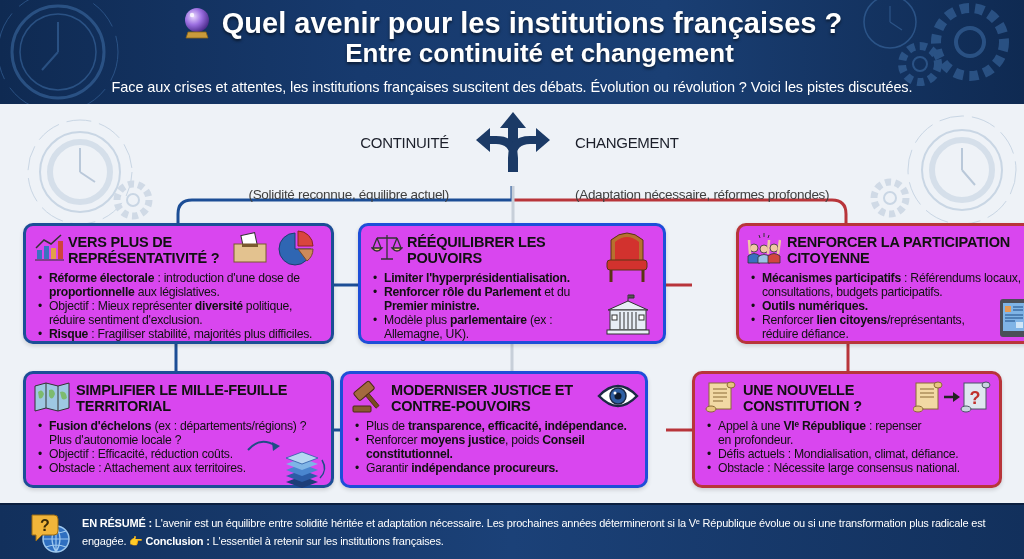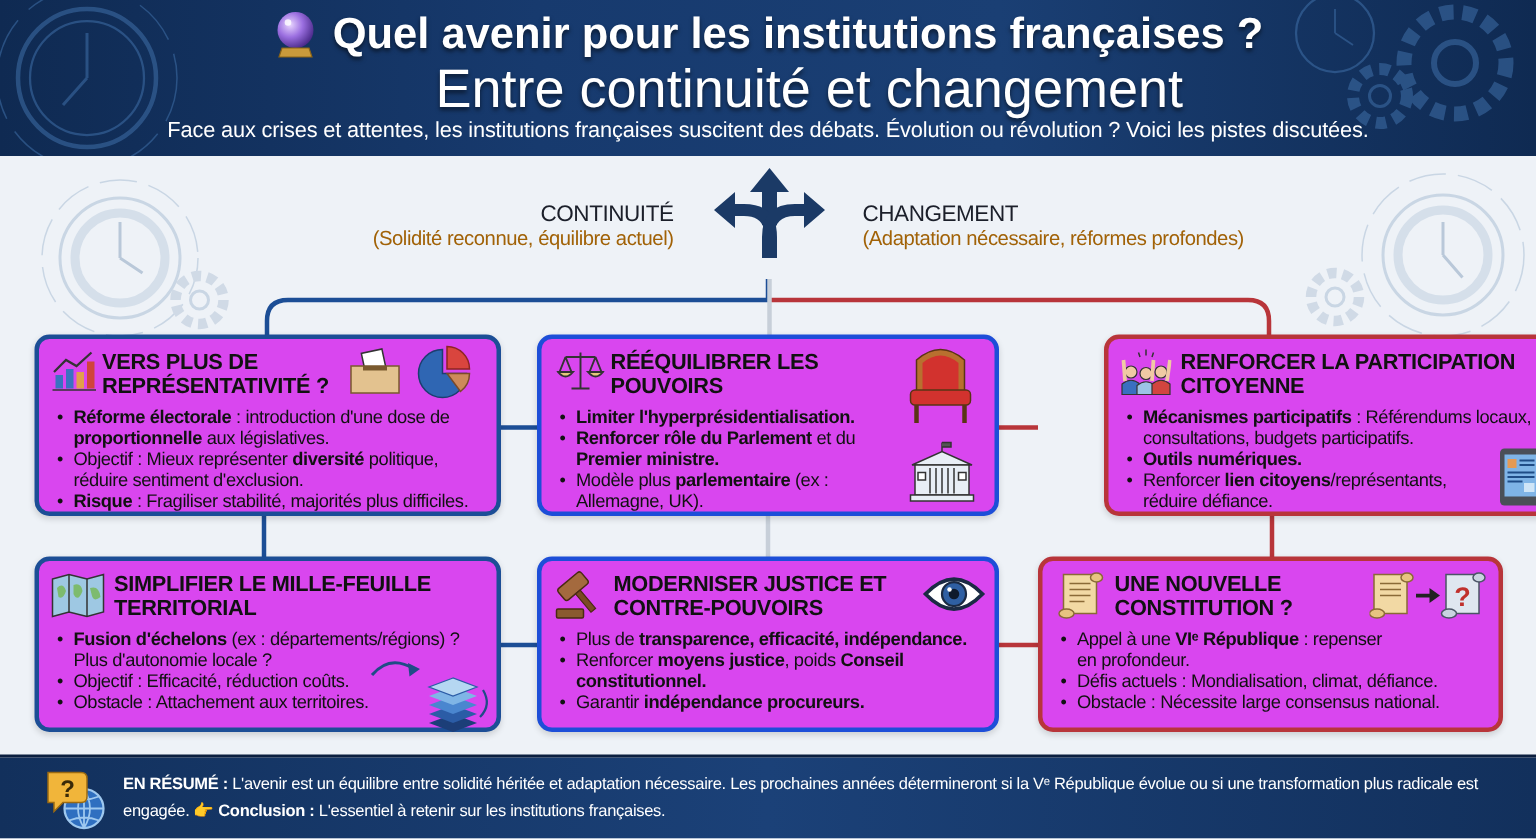--- a/index.html
+++ b/index.html
@@ -20,40 +20,40 @@
   .title-row {
     position: absolute; left: 0; width: 1024px; top: 6px;
     display: flex; justify-content: center; align-items: center; gap: 10px;
   }
   .title-line1 {
     font-size: 29px; font-weight: bold; color: #fff;
     text-shadow: 0 2px 3px rgba(0,0,0,.55);
   }
   .title-line2 {
     position: absolute; top: 38px; left: 0; width: 1024px; text-align: center;
-    font-size: 36px; font-weight: normal; color: #fff;
+    font-size: 26px; font-weight: bold; color: #fff;
     text-shadow: 0 2px 3px rgba(0,0,0,.55);
     padding-left: 55px;
   }
   .subtitle {
     position: absolute; top: 79px; left: 0; width: 1024px; text-align: center;
     font-size: 14.5px; color: #fff; letter-spacing: -0.1px;
   }
   .crystal {
     width: 30px; height: 34px; position: relative;
   }
   
   .branch-left {
     position: absolute; right: 575px; top: 134px; text-align: right;
   }
   .branch-right {
     position: absolute; left: 575px; top: 134px; text-align: left;
   }
   .branch-title { font-size: 15px; font-weight: normal; color: #1b1f2a; letter-spacing: -0.3px; }
-  .branch-sub { font-size: 13.5px; color: #a16207; letter-spacing: -0.3px; }
+  .branch-sub { font-size: 13.5px; color: #404040; letter-spacing: -0.3px; margin-top: 36px; }
   .fork-icon { position: absolute; left: 474px; top: 110px; }
   .connectors { position: absolute; left: 0; top: 0; pointer-events: none; }
   
   .card {
     position: absolute; background: #d946ef; border-radius: 10px;
     box-shadow: 0 2px 4px rgba(0,0,0,.15);
     padding: 8px 10px 6px 12px;
   }
   .card.blue { border: 3px solid #1c4e96; }
   .card.grey { border: 3px solid #1d4ed8; }
@@ -276,21 +276,21 @@
     <polygon points="56,14 40,20 56,26 72,20" fill="#b5d7f2" stroke="#2b5ca6" stroke-width="0.8"></polygon>
     <path d="M76 22 Q82 32 74 40" stroke="#1f4c86" stroke-width="1.5" fill="none"></path>
   </svg>
   <ul>
     <li><b>Fusion d'échelons</b><span> (ex : départements/régions) ? Plus d'autonomie locale ?</span></li>
     <li><span>Objectif : Efficacité, réduction coûts.</span></li>
     <li><span>Obstacle : Attachement aux territoires.</span></li>
   </ul>
 </div>
 
-<div class="card grey" style="left:358px; top:371px; width:308px; height:117px;">
+<div class="card grey" style="left:340px; top:371px; width:308px; height:117px;">
   <svg class="icon" style="left:8px; top:6px;" width="34" height="34" viewBox="0 0 34 34">
     <g transform="rotate(-40 17 14)">
       <rect x="6" y="4" width="20" height="10" rx="2" fill="#a46a3e" stroke="#4a2a12" stroke-width="1"></rect>
       <rect x="14" y="14" width="4" height="16" fill="#7a4a22" stroke="#4a2a12" stroke-width="0.8"></rect>
     </g>
     <rect x="2" y="26" width="18" height="6" rx="1" fill="#8a5a30" stroke="#4a2a12" stroke-width="1"></rect>
   </svg>
   <div class="card-title" style="margin-left:36px; width:230px;">Moderniser justice et contre-pouvoirs</div>
   <svg class="icon" style="left:254px; top:8px;" width="42" height="28" viewBox="0 0 42 28">
     <path d="M2 14 Q21 -6 40 14 Q21 34 2 14 Z" fill="#fff" stroke="#1b2a44" stroke-width="2.5"></path>

